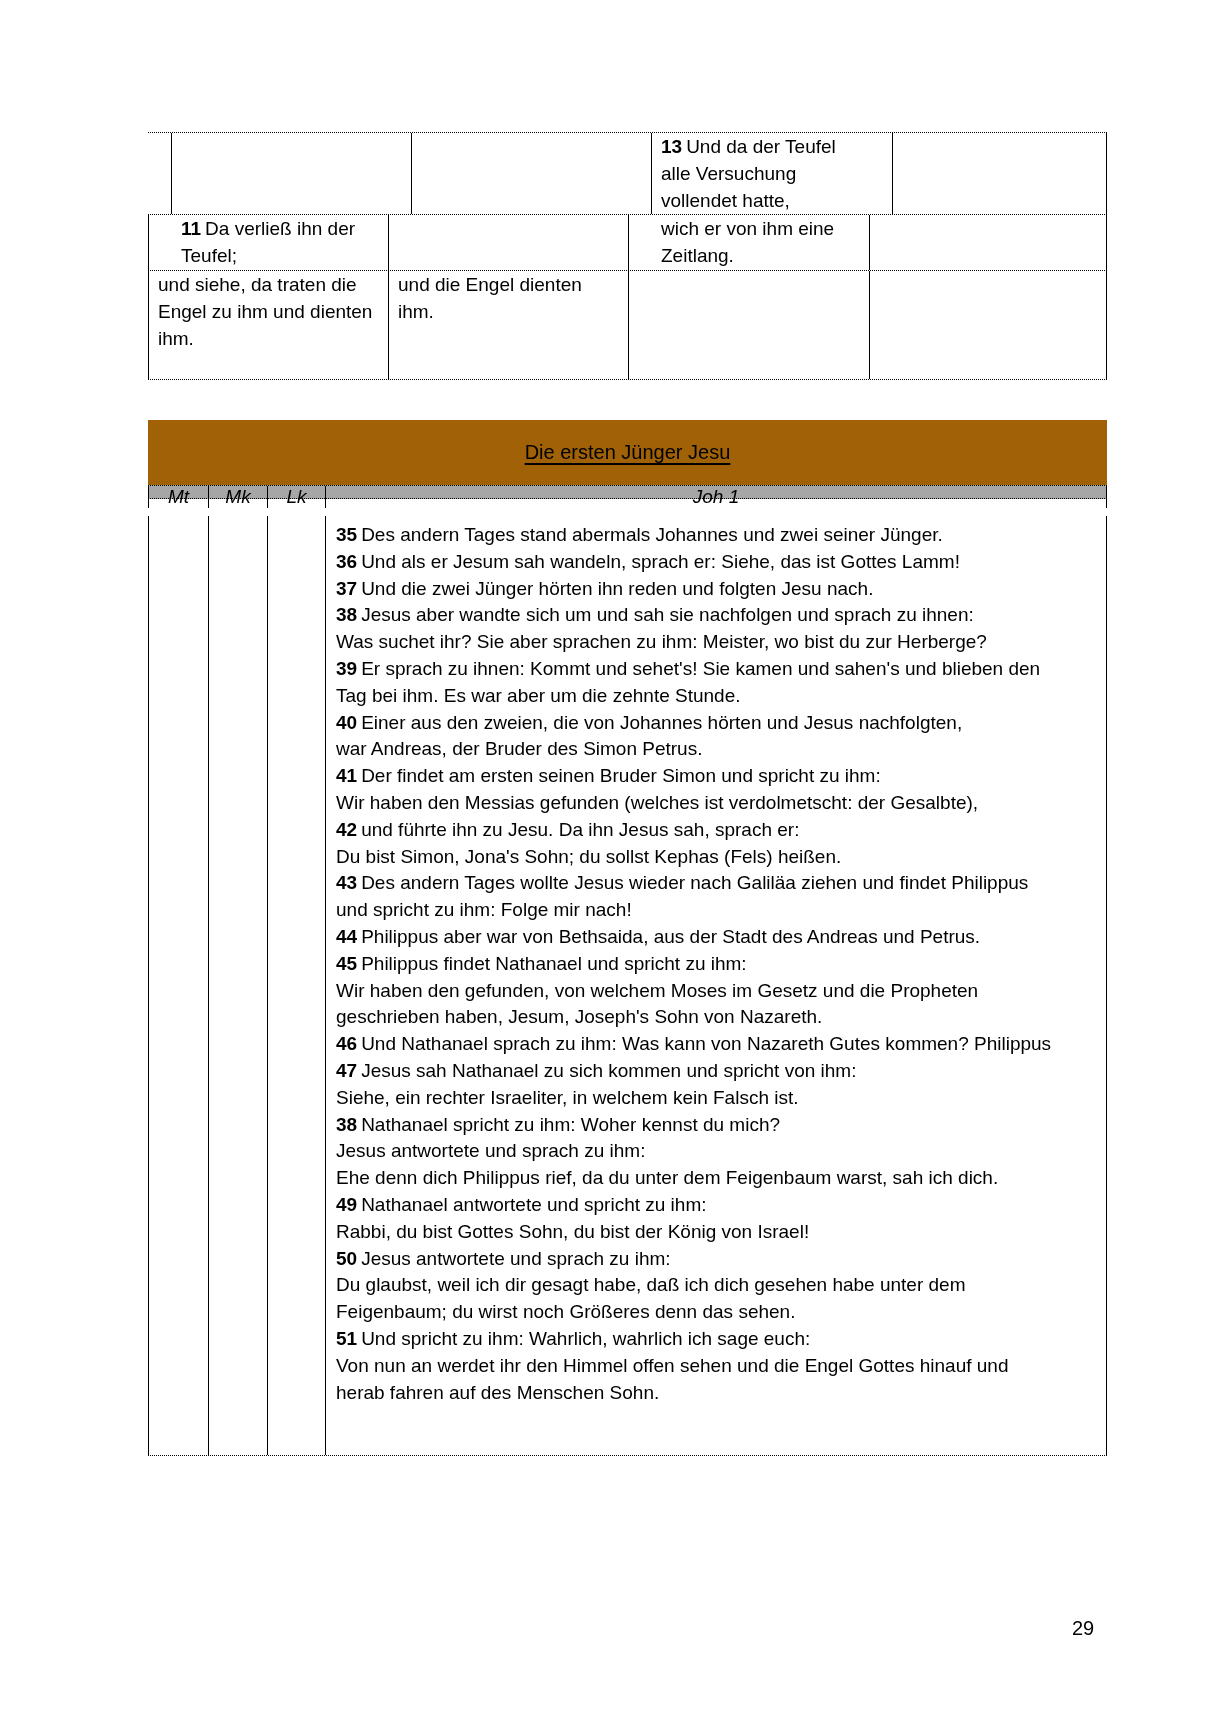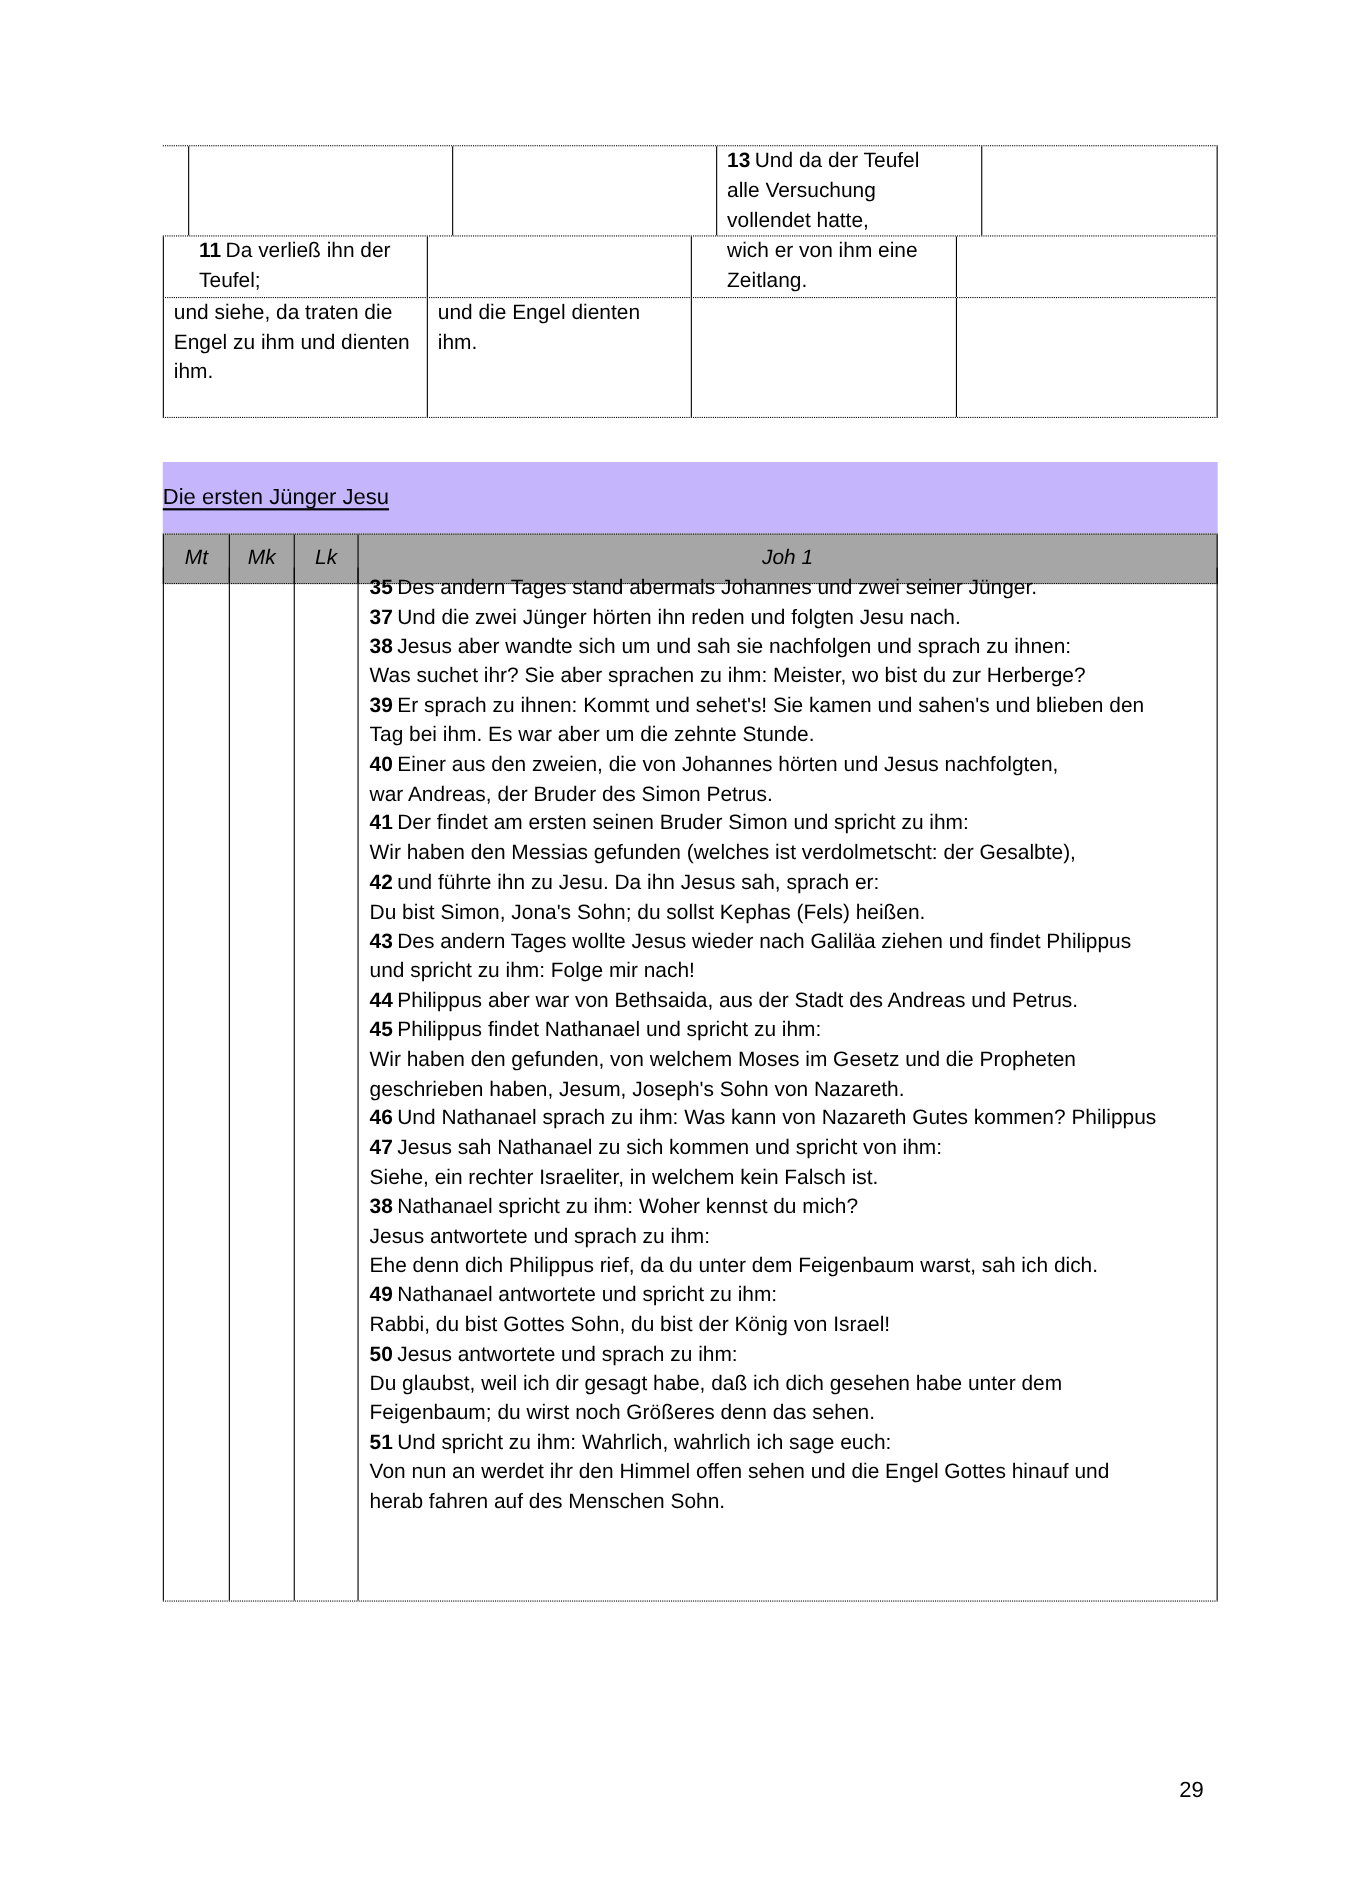--- a/index.html
+++ b/index.html
@@ -34,32 +34,32 @@
     box-sizing:border-box;
   }
   .tt-cell:last-child { border-right:1px solid #000; }
 
   .vnum { font-weight:bold; margin-right:4px; }
   .vnum:empty { display:none; margin:0; }
 
   
   .title-band {
     position:absolute; left:148px; top:420px; width:959px; height:65px;
-    background:#c4b5fd;
-    display:flex; align-items:center; 
+    background:#a16207;
+    display:flex; align-items:center; justify-content:center;
   }
   .title-text {
     font-size:20px;
     text-decoration:underline;
     text-underline-offset:4px;
   }
 
   
   .header-row {
-    position:absolute; left:148px; top:485px; width:959px; height:46px;
+    position:absolute; left:148px; top:485px; width:959px; height:14px;
     background:#a6a6a6;
     display:grid; grid-template-columns:60px 59px 58px 1fr;
     border-top:1px dotted #000;
     border-bottom:1px dotted #000;
     box-sizing:border-box;
     font-style:italic;
     font-size:19px;
   }
   .header-cell {
     display:flex; align-items:center; justify-content:center;
@@ -159,20 +159,23 @@
   <div class="body-row">
     <div class="body-cell"></div>
     <div class="body-cell"></div>
     <div class="body-cell"></div>
     <div class="body-cell">
 
         <div class="verse-line">
           <span class="vnum">35</span><span>Des andern Tages stand abermals Johannes und zwei seiner Jünger.</span>
         </div>
 
+        <div class="verse-line">
+          <span class="vnum">36</span><span>Und als er Jesum sah wandeln, sprach er: Siehe, das ist Gottes Lamm!</span>
+        </div>
 
         <div class="verse-line">
           <span class="vnum">37</span><span>Und die zwei Jünger hörten ihn reden und folgten Jesu nach.</span>
         </div>
 
         <div class="verse-line">
           <span class="vnum">38</span><span>Jesus aber wandte sich um und sah sie nachfolgen und sprach zu ihnen:</span>
         </div>
 
         <div class="verse-line">

